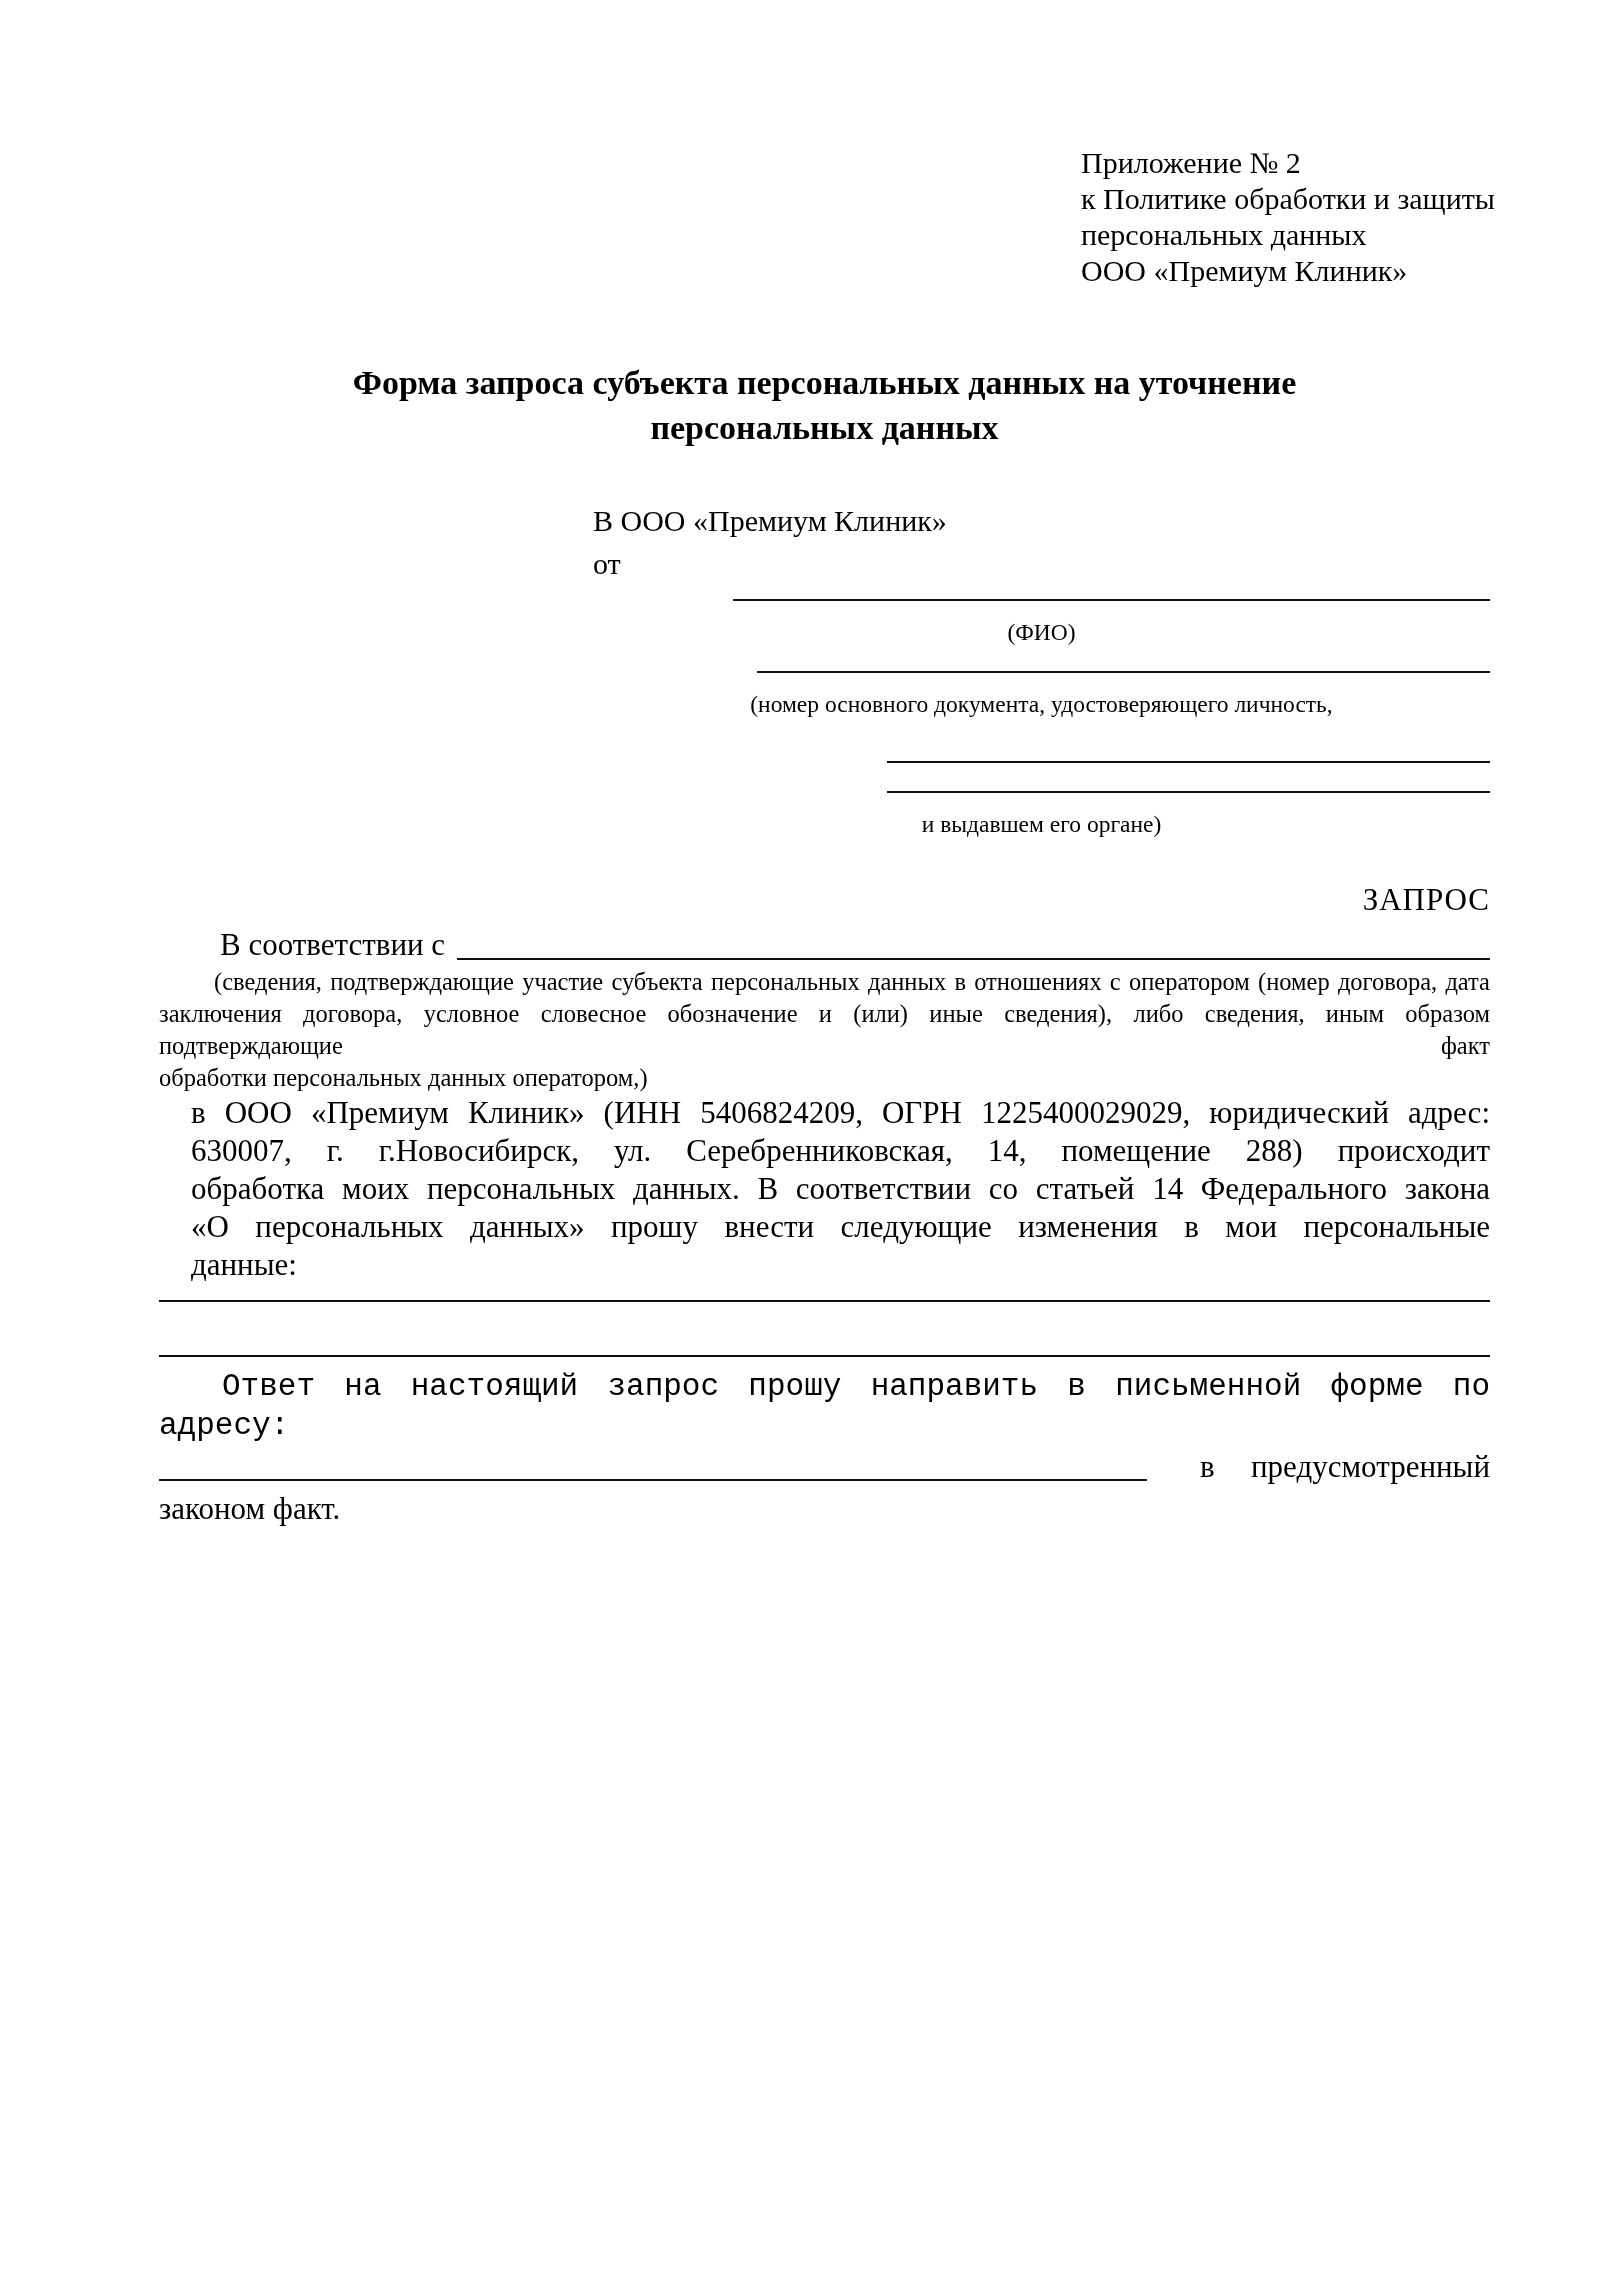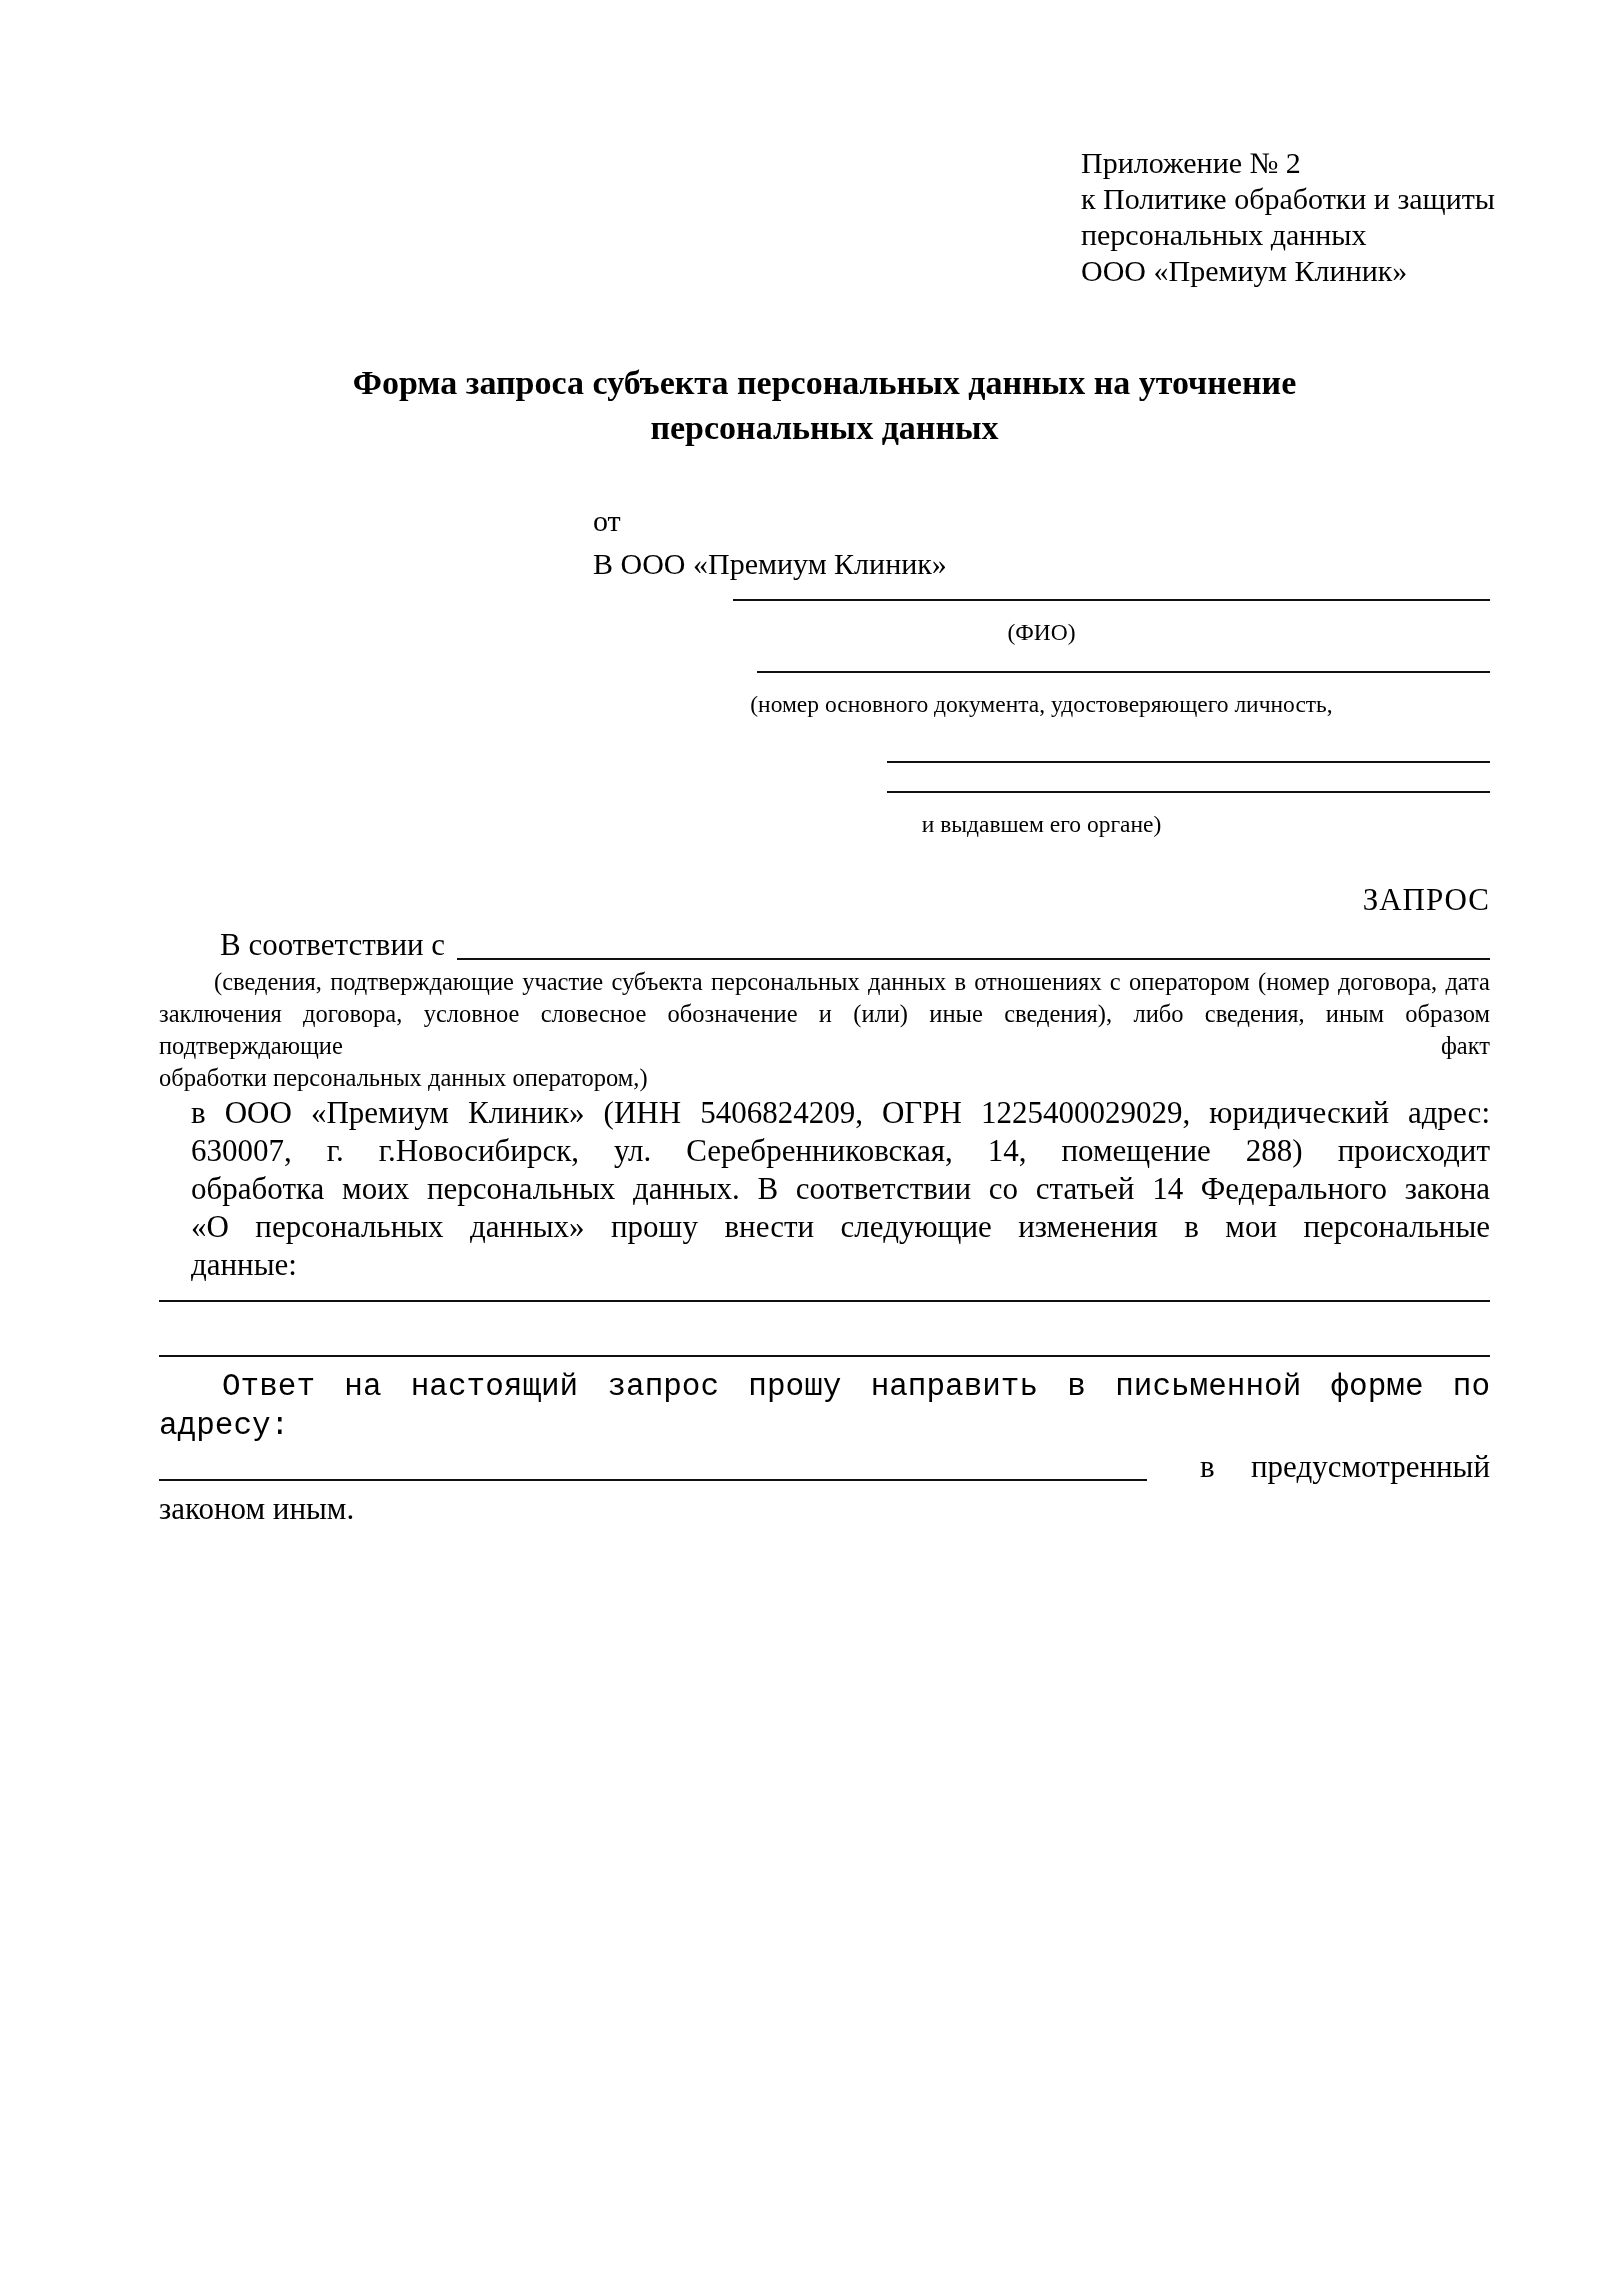--- a/index.html
+++ b/index.html
@@ -62,22 +62,22 @@
     <div>персональных данных</div>
     <div>ООО «Премиум Клиник»</div>
   </div>
 
   <div class="doc-title">
     <div>Форма запроса субъекта персональных данных на уточнение</div>
     <div>персональных данных</div>
   </div>
 
   <div class="addressee">
+    <div class="addr-line">В ООО «Премиум Клиник»</div>
     <div class="addr-line">от</div>
-    <div class="addr-line">В ООО «Премиум Клиник»</div>
     <div class="blank u1"></div>
     <div class="caption">(ФИО)</div>
     <div class="blank u2"></div>
     <div class="caption">(номер основного документа, удостоверяющего личность,</div>
     <div class="blank u3"></div>
     <div class="blank u4"></div>
     <div class="caption">и выдавшем его органе)</div>
   </div>
 
   <div class="request-heading">ЗАПРОС</div>
@@ -105,17 +105,17 @@
   <div class="blank-row r2"></div>
 
   <div class="reply-line1">Ответ на настоящий запрос прошу направить в письменной форме по адресу:</div>
 
   <div class="reply-row2">
     <span class="addr-fill"></span>
     <span class="reply-w1">в</span>
     <span class="reply-w2">предусмотренный</span>
   </div>
 
-  <div class="reply-line3">законом иным.</div>
+  <div class="reply-line3">законом факт.</div>
 
 
 </div>
 
 
 </body></html>

